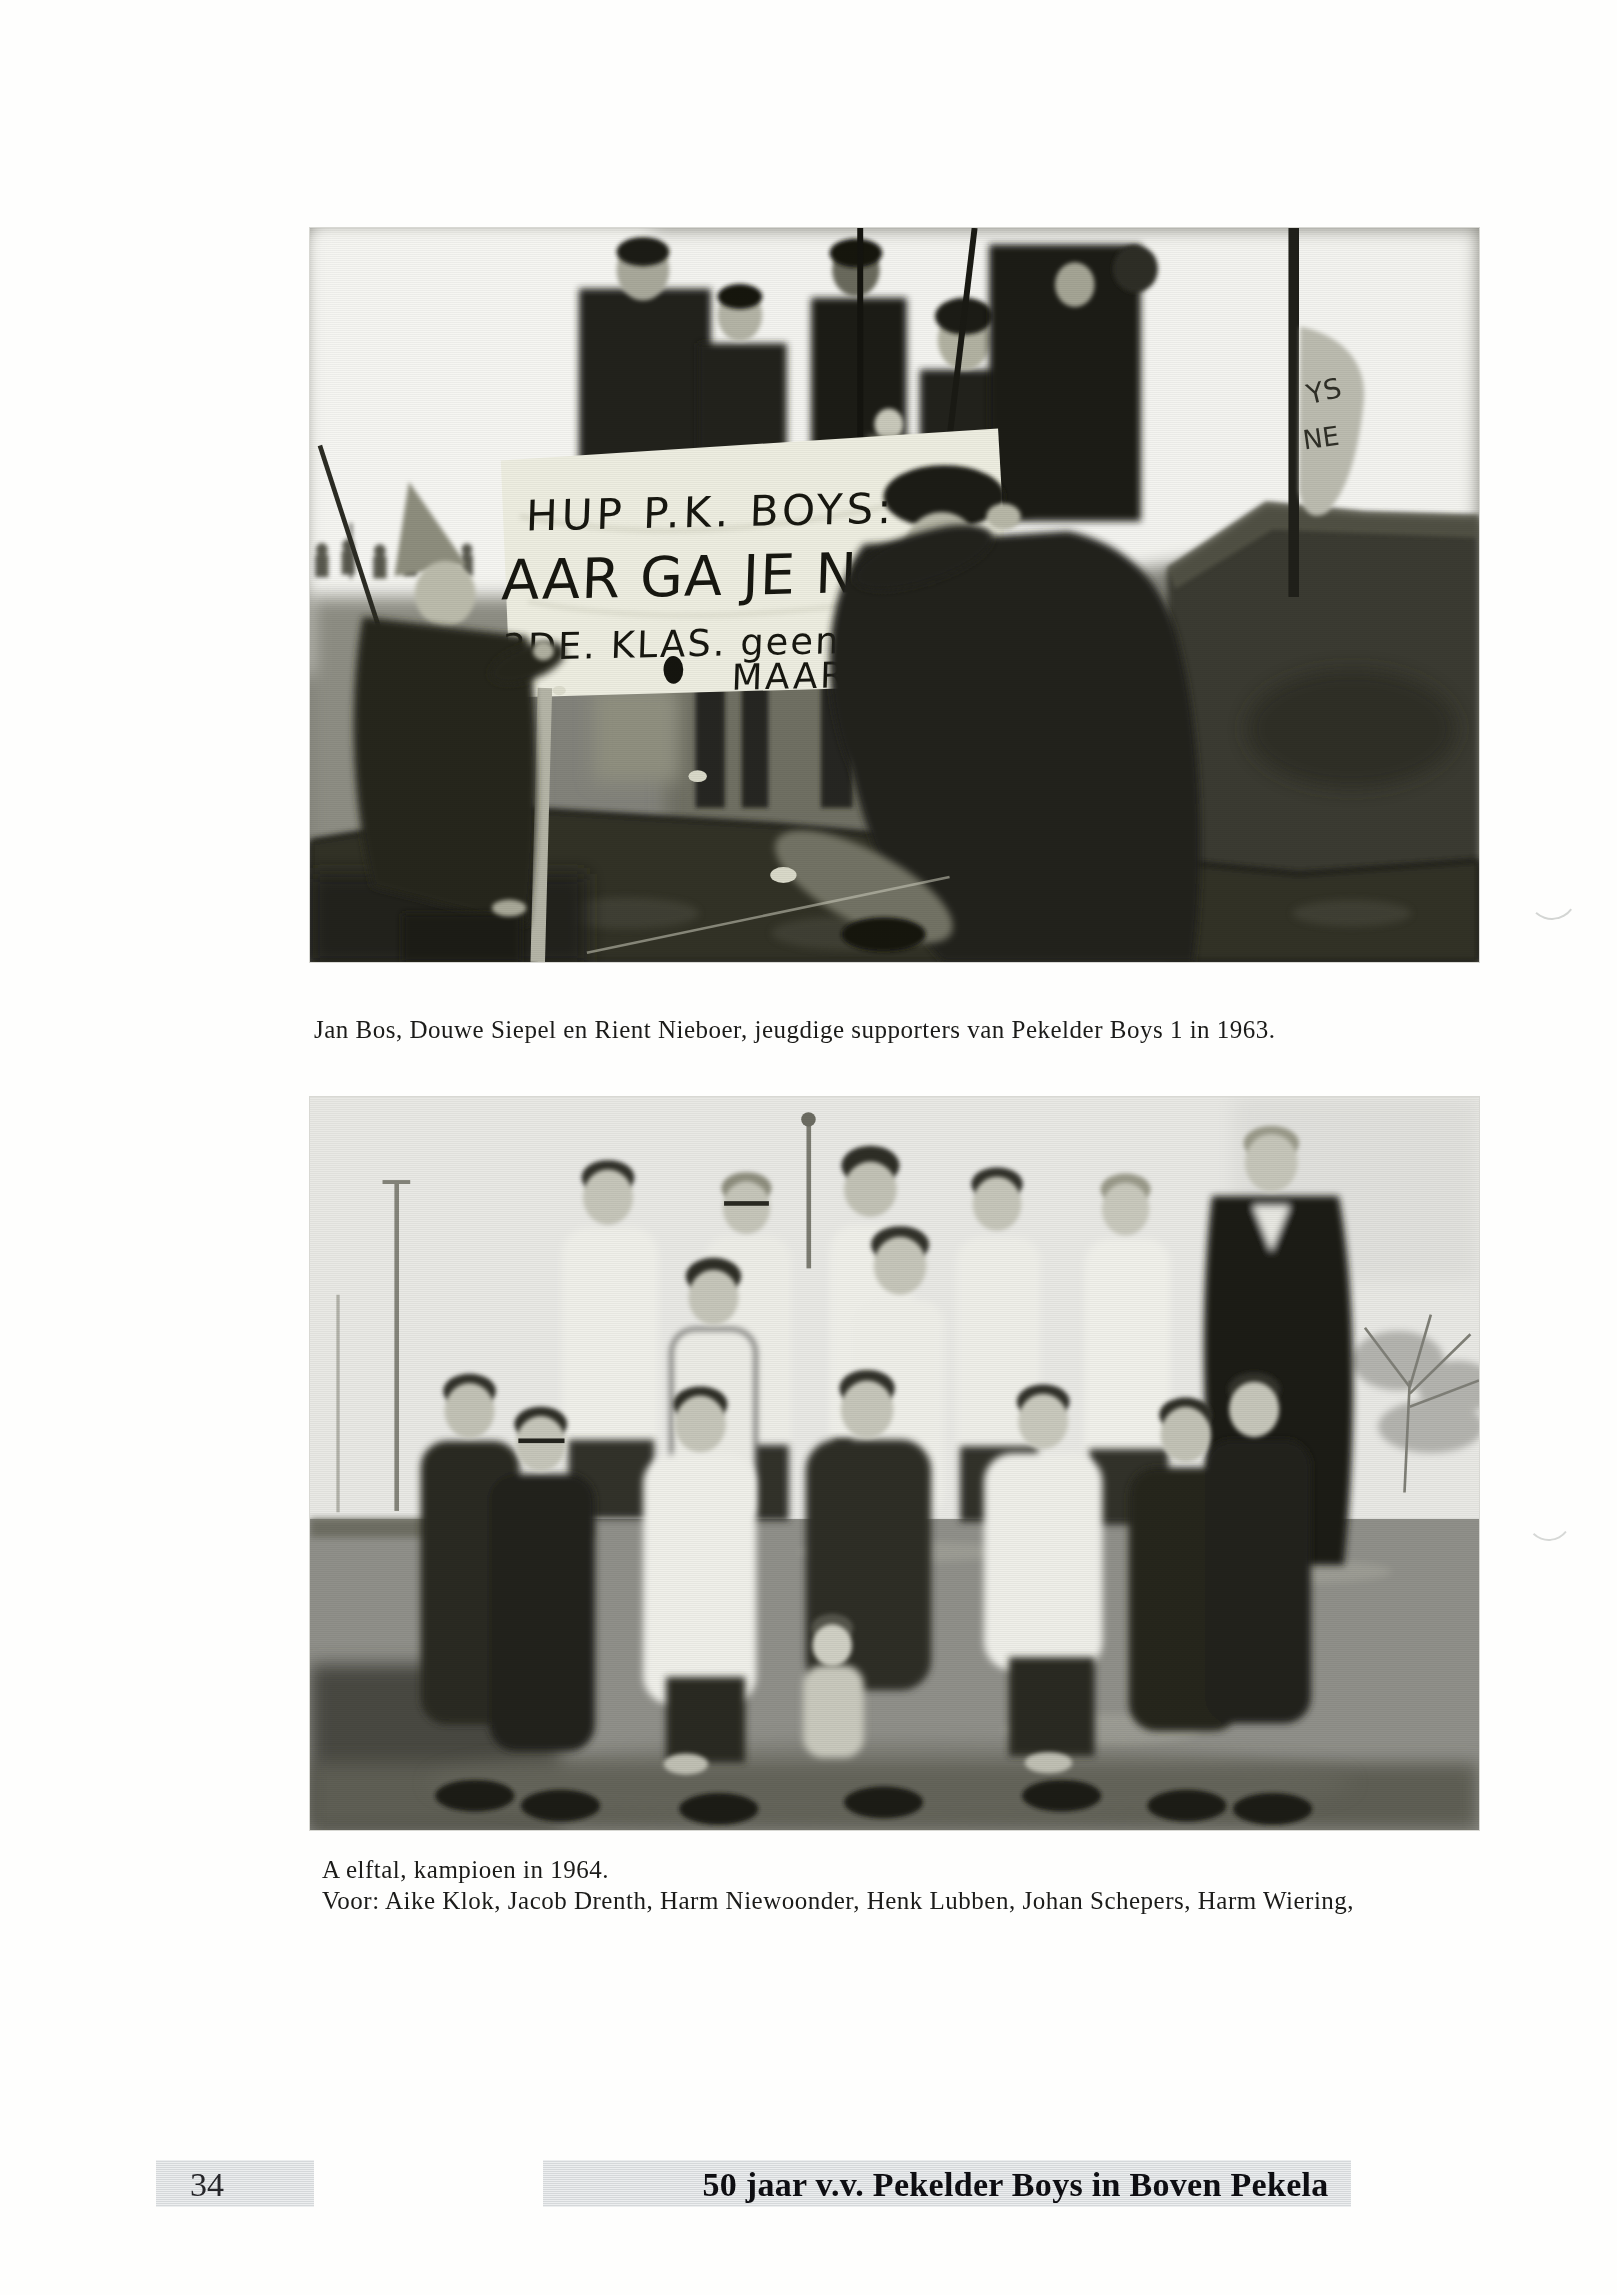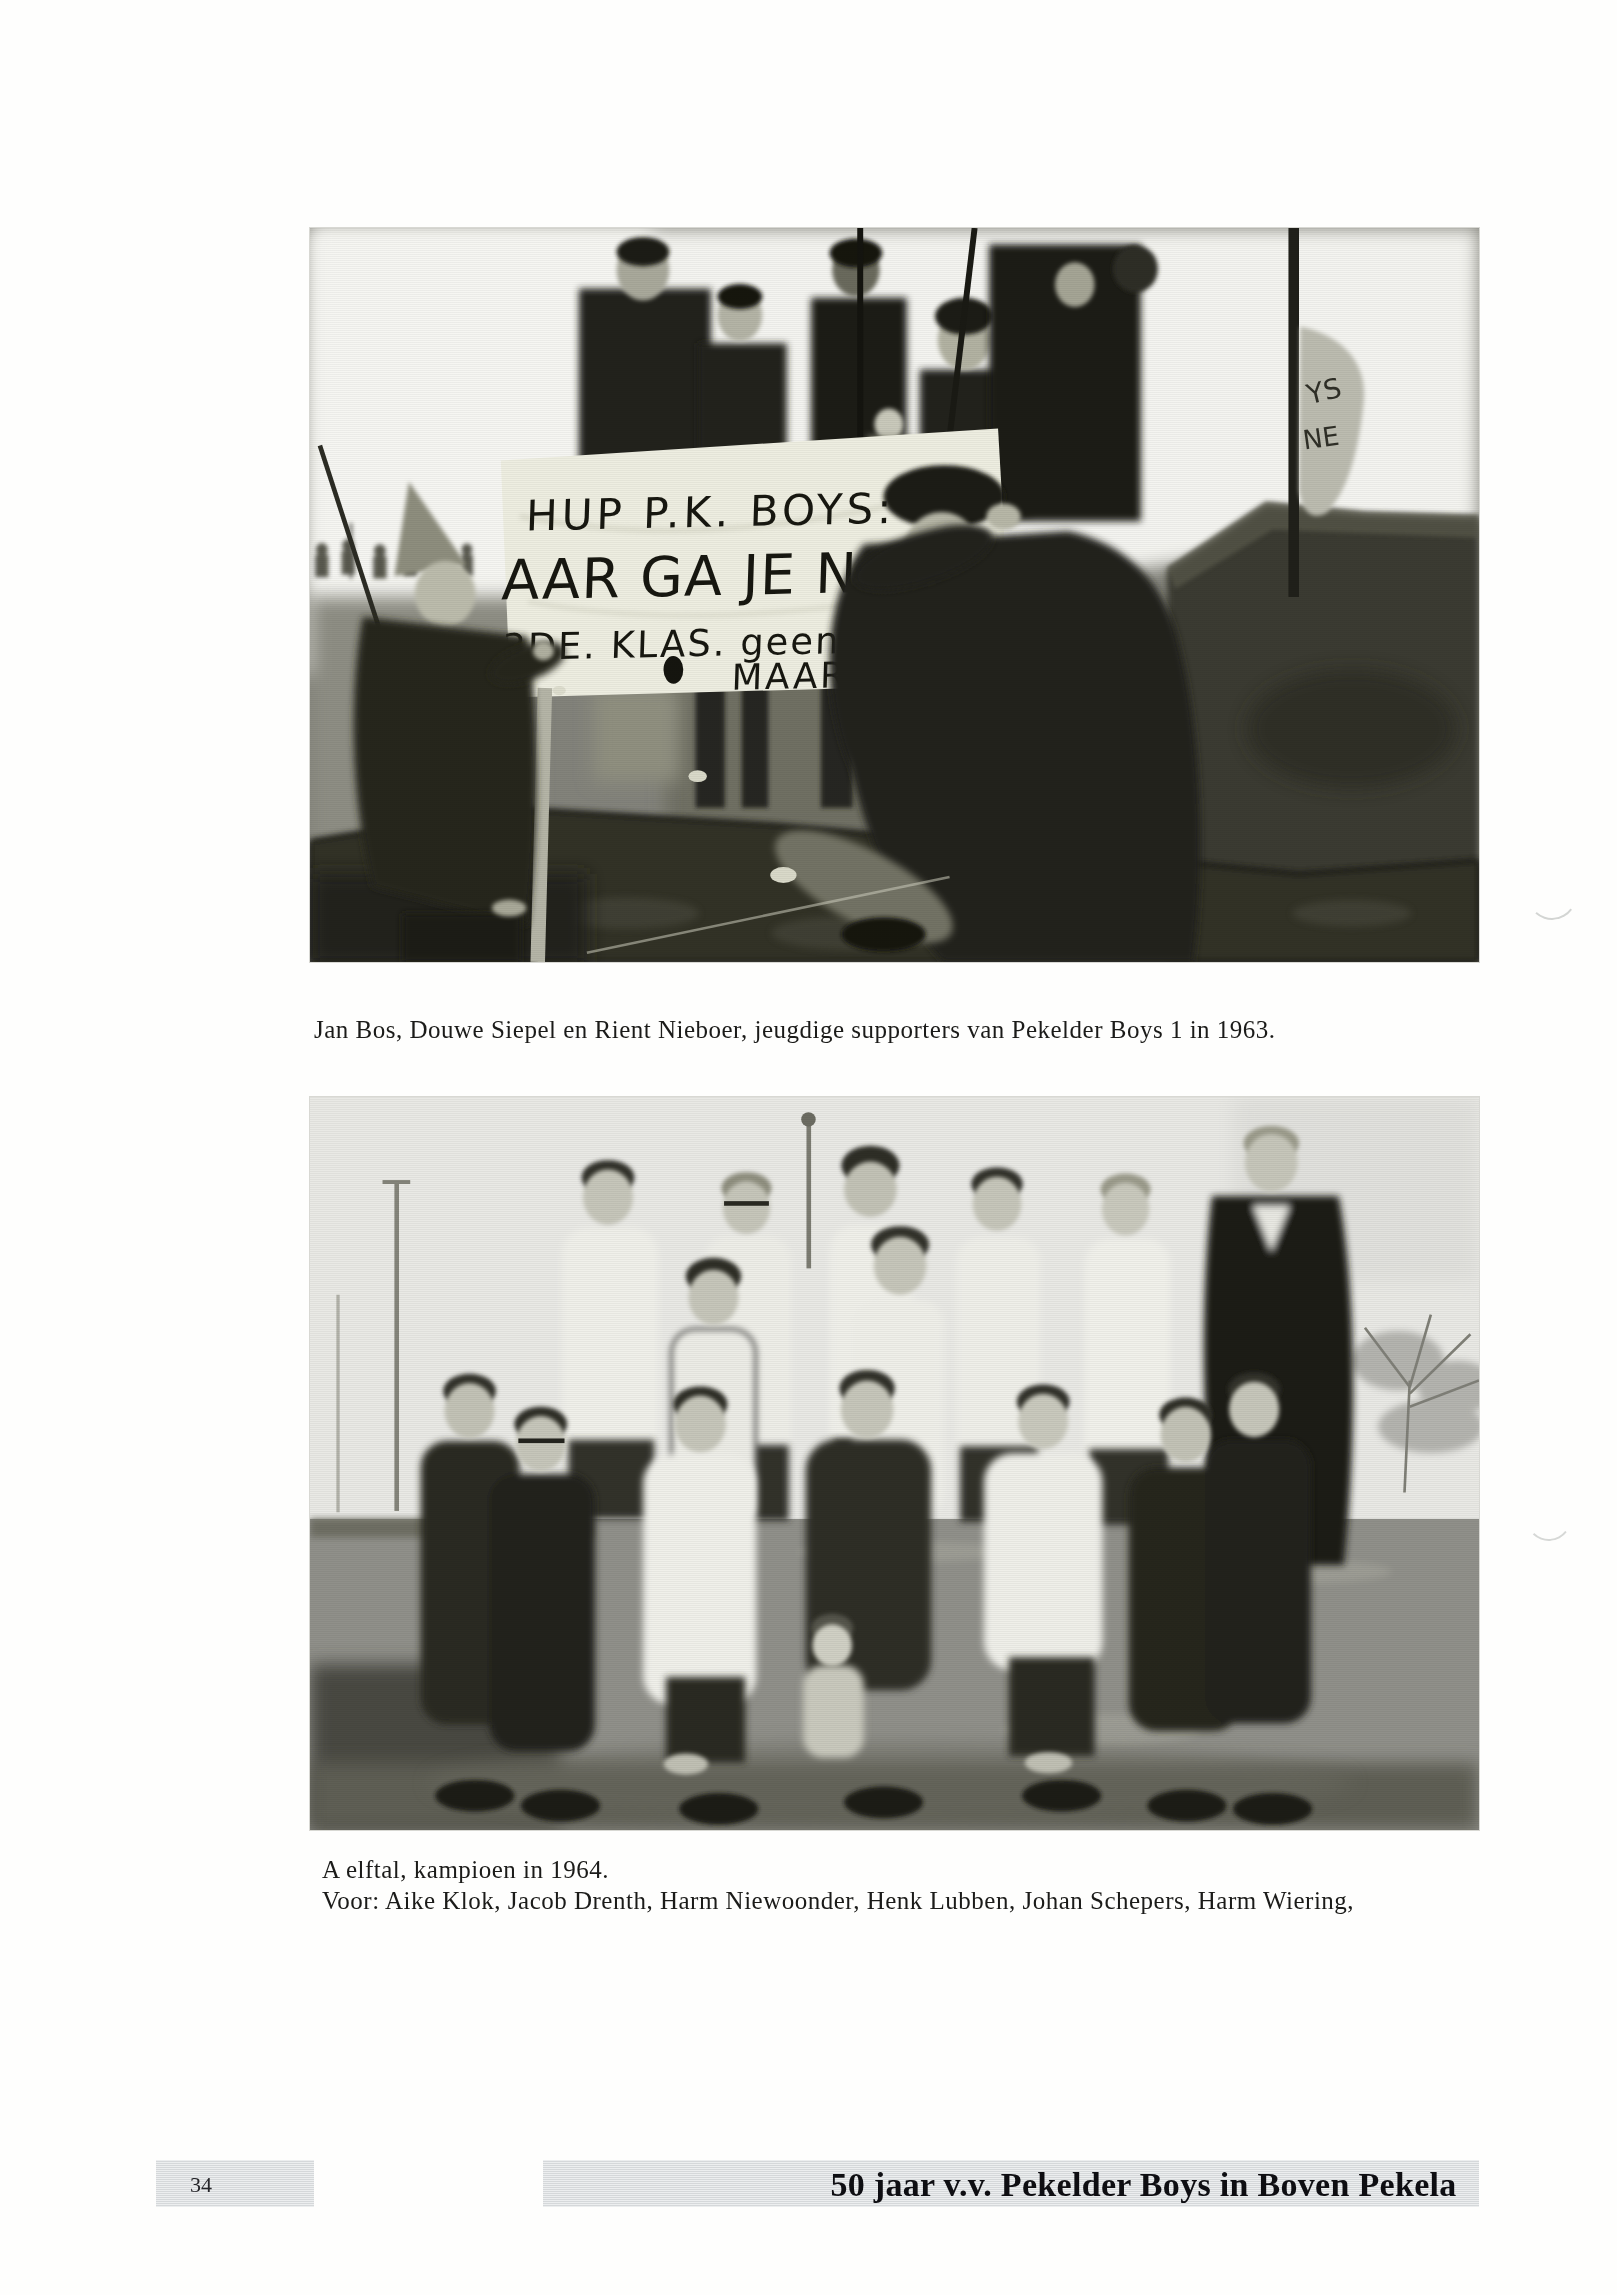--- a/index.html
+++ b/index.html
@@ -14,22 +14,22 @@
   .photo2{left:310px;top:1097px;width:1169px;height:733px;}
   
   .caption{position:absolute;font-size:25px;line-height:31px;
            letter-spacing:0.5px;color:#1b1b19;white-space:nowrap;}
   .caption1{left:314px;top:989px;}
   .caption2{left:322px;top:1854px;}
   
   .graybar{position:absolute;top:2160px;height:47px;background:#dde0e2;
      background-image:repeating-linear-gradient(to bottom, rgba(255,255,255,.45) 0 0.7px, rgba(0,0,0,.035) 0.7px 2px);}
   .pagenum-box{left:156px;width:158px;}
-  .pagenum{position:absolute;left:34px;top:0;line-height:50px;font-size:22px;color:#26262a;}
-  .footer-bar{left:543px;width:936px;}
+  .pagenum{position:absolute;left:34px;top:0;line-height:50px;font-size:34px;color:#26262a;}
+  .footer-bar{left:543px;width:808px;}
   .footer-title{position:absolute;right:22.4px;top:0;line-height:49px;font-size:34px;
                 font-weight:bold;color:#0e0e12;letter-spacing:0.3px;white-space:nowrap;}
   
   .arc{position:absolute;border:2px solid transparent;border-radius:50%;}
   .arc1{left:1525px;top:862px;width:49px;height:54px;border-bottom-color:#d3d5d3;transform:rotate(-6deg);}
   .arc2{left:1524px;top:1487px;width:45px;height:50px;border-bottom-color:#d6d8d6;transform:rotate(-4deg);}
   
   .scrawl{font-family:"DejaVu Sans", sans-serif;fill:#171710;}
 </style>
 </head>

